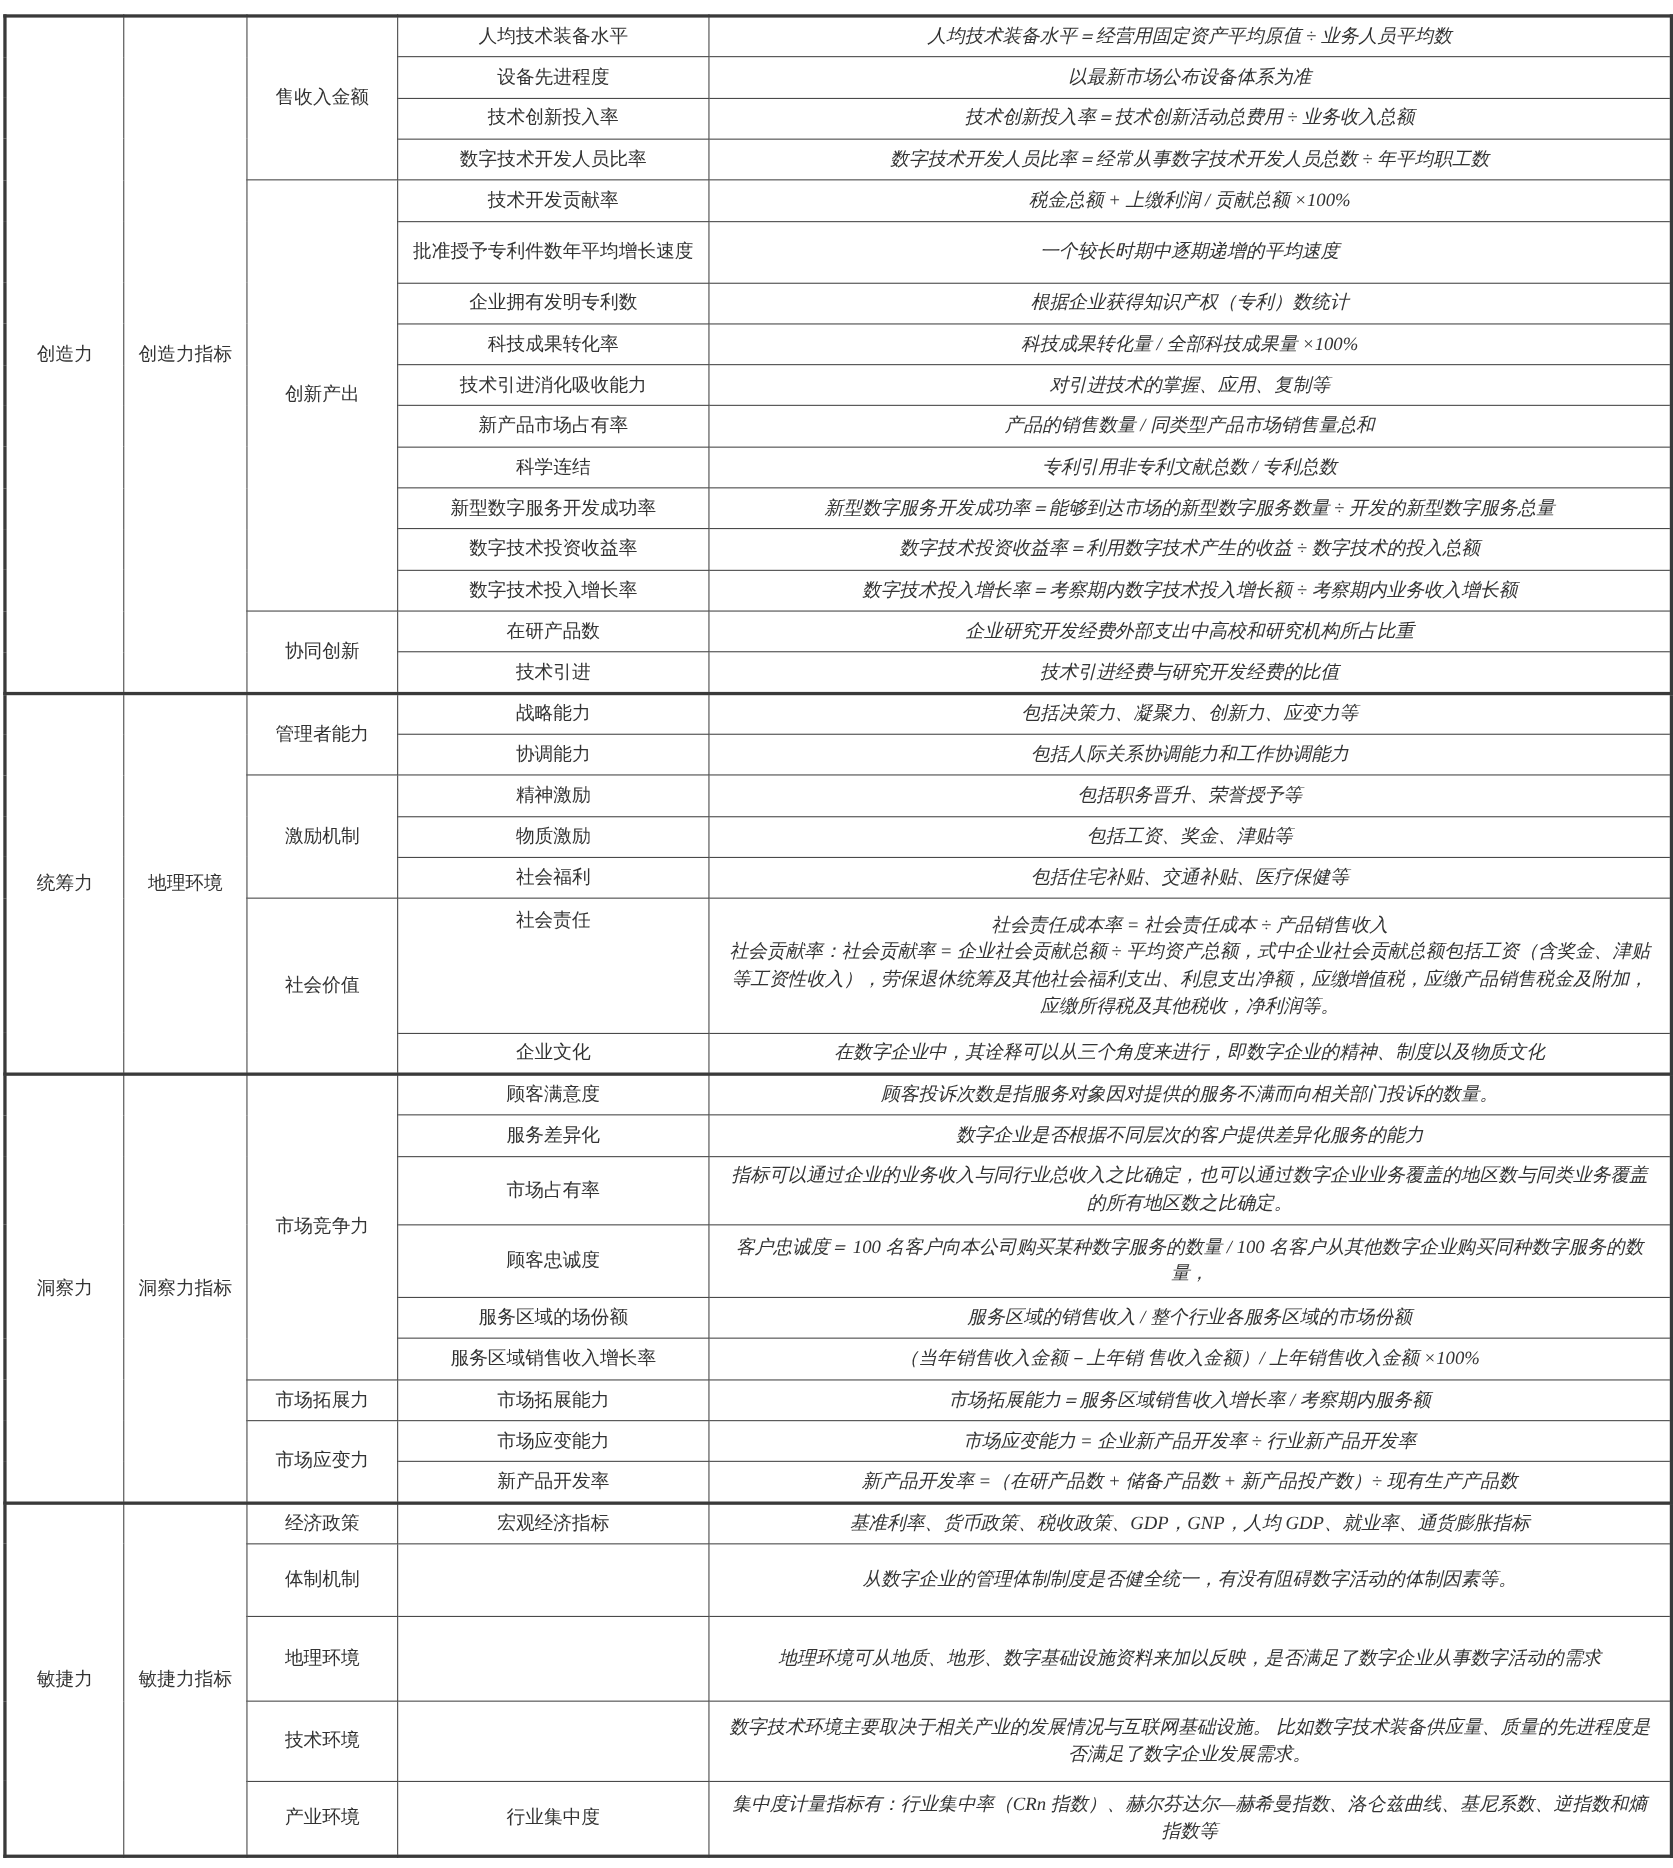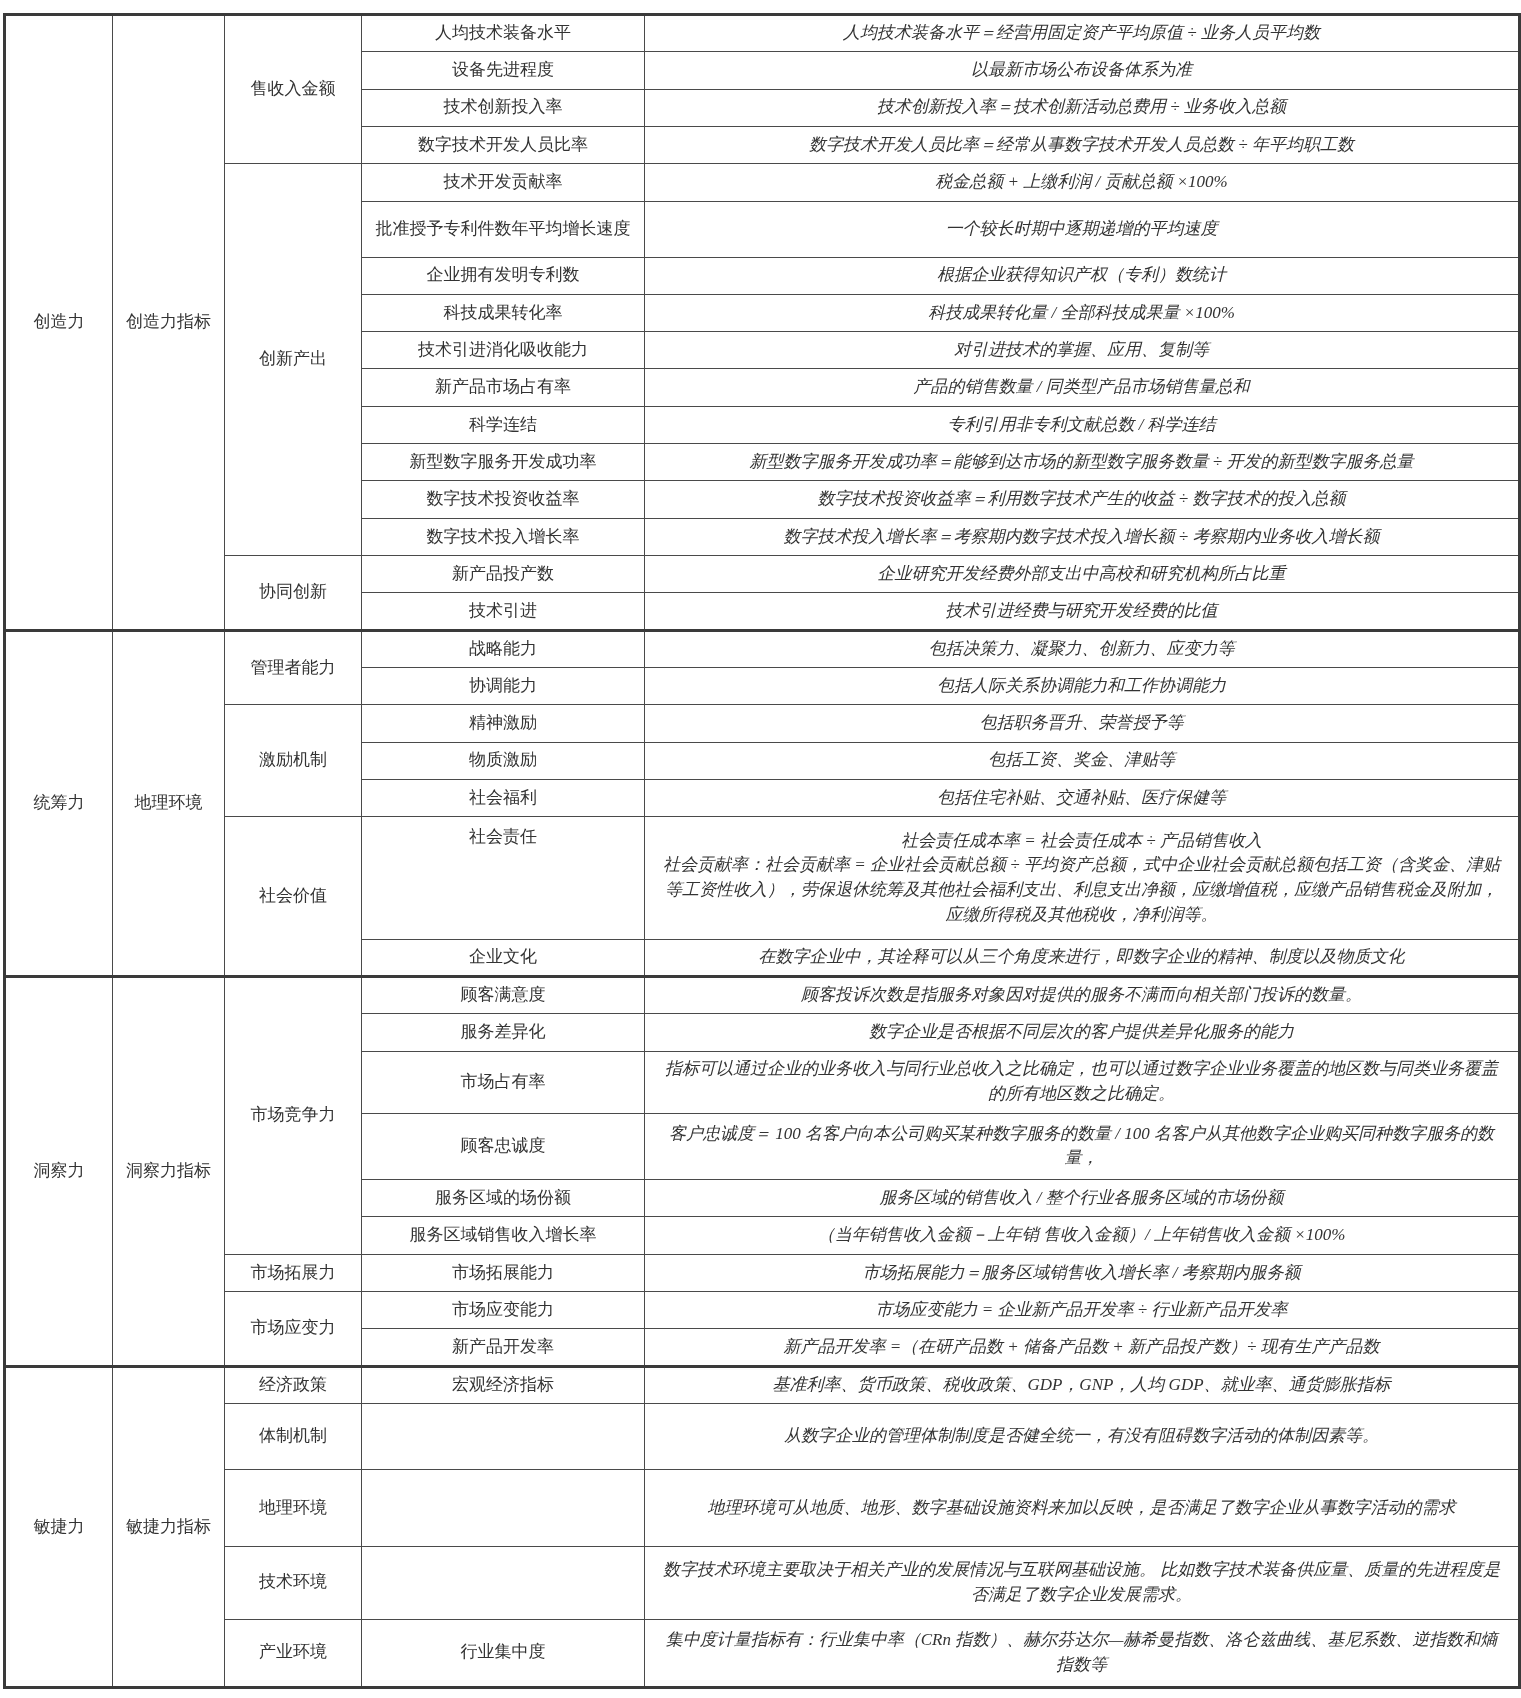--- a/index.html
+++ b/index.html
@@ -104,37 +104,37 @@
         <tr>
           <td class="indicator">技术引进消化吸收能力</td>
           <td class="description">对引进技术的掌握、应用、复制等</td>
         </tr>
         <tr>
           <td class="indicator">新产品市场占有率</td>
           <td class="description">产品的销售数量 / 同类型产品市场销售量总和</td>
         </tr>
         <tr>
           <td class="indicator">科学连结</td>
-          <td class="description">专利引用非专利文献总数 / 科学连结</td>
+          <td class="description">专利引用非专利文献总数 / 专利总数</td>
         </tr>
         <tr>
           <td class="indicator">新型数字服务开发成功率</td>
           <td class="description">新型数字服务开发成功率＝能够到达市场的新型数字服务数量 ÷ 开发的新型数字服务总量</td>
         </tr>
         <tr>
           <td class="indicator">数字技术投资收益率</td>
           <td class="description">数字技术投资收益率＝利用数字技术产生的收益 ÷ 数字技术的投入总额</td>
         </tr>
         <tr>
           <td class="indicator">数字技术投入增长率</td>
           <td class="description">数字技术投入增长率＝考察期内数字技术投入增长额 ÷ 考察期内业务收入增长额</td>
         </tr>
         <tr>
           <td class="category" rowspan="2">协同创新</td>
-          <td class="indicator">新产品投产数</td>
+          <td class="indicator">在研产品数</td>
           <td class="description">企业研究开发经费外部支出中高校和研究机构所占比重</td>
         </tr>
         <tr>
           <td class="indicator">技术引进</td>
           <td class="description">技术引进经费与研究开发经费的比值</td>
         </tr>
       </tbody>
       <tbody class="section">
         <tr>
           <td class="dimension" rowspan="7">统筹力</td>

